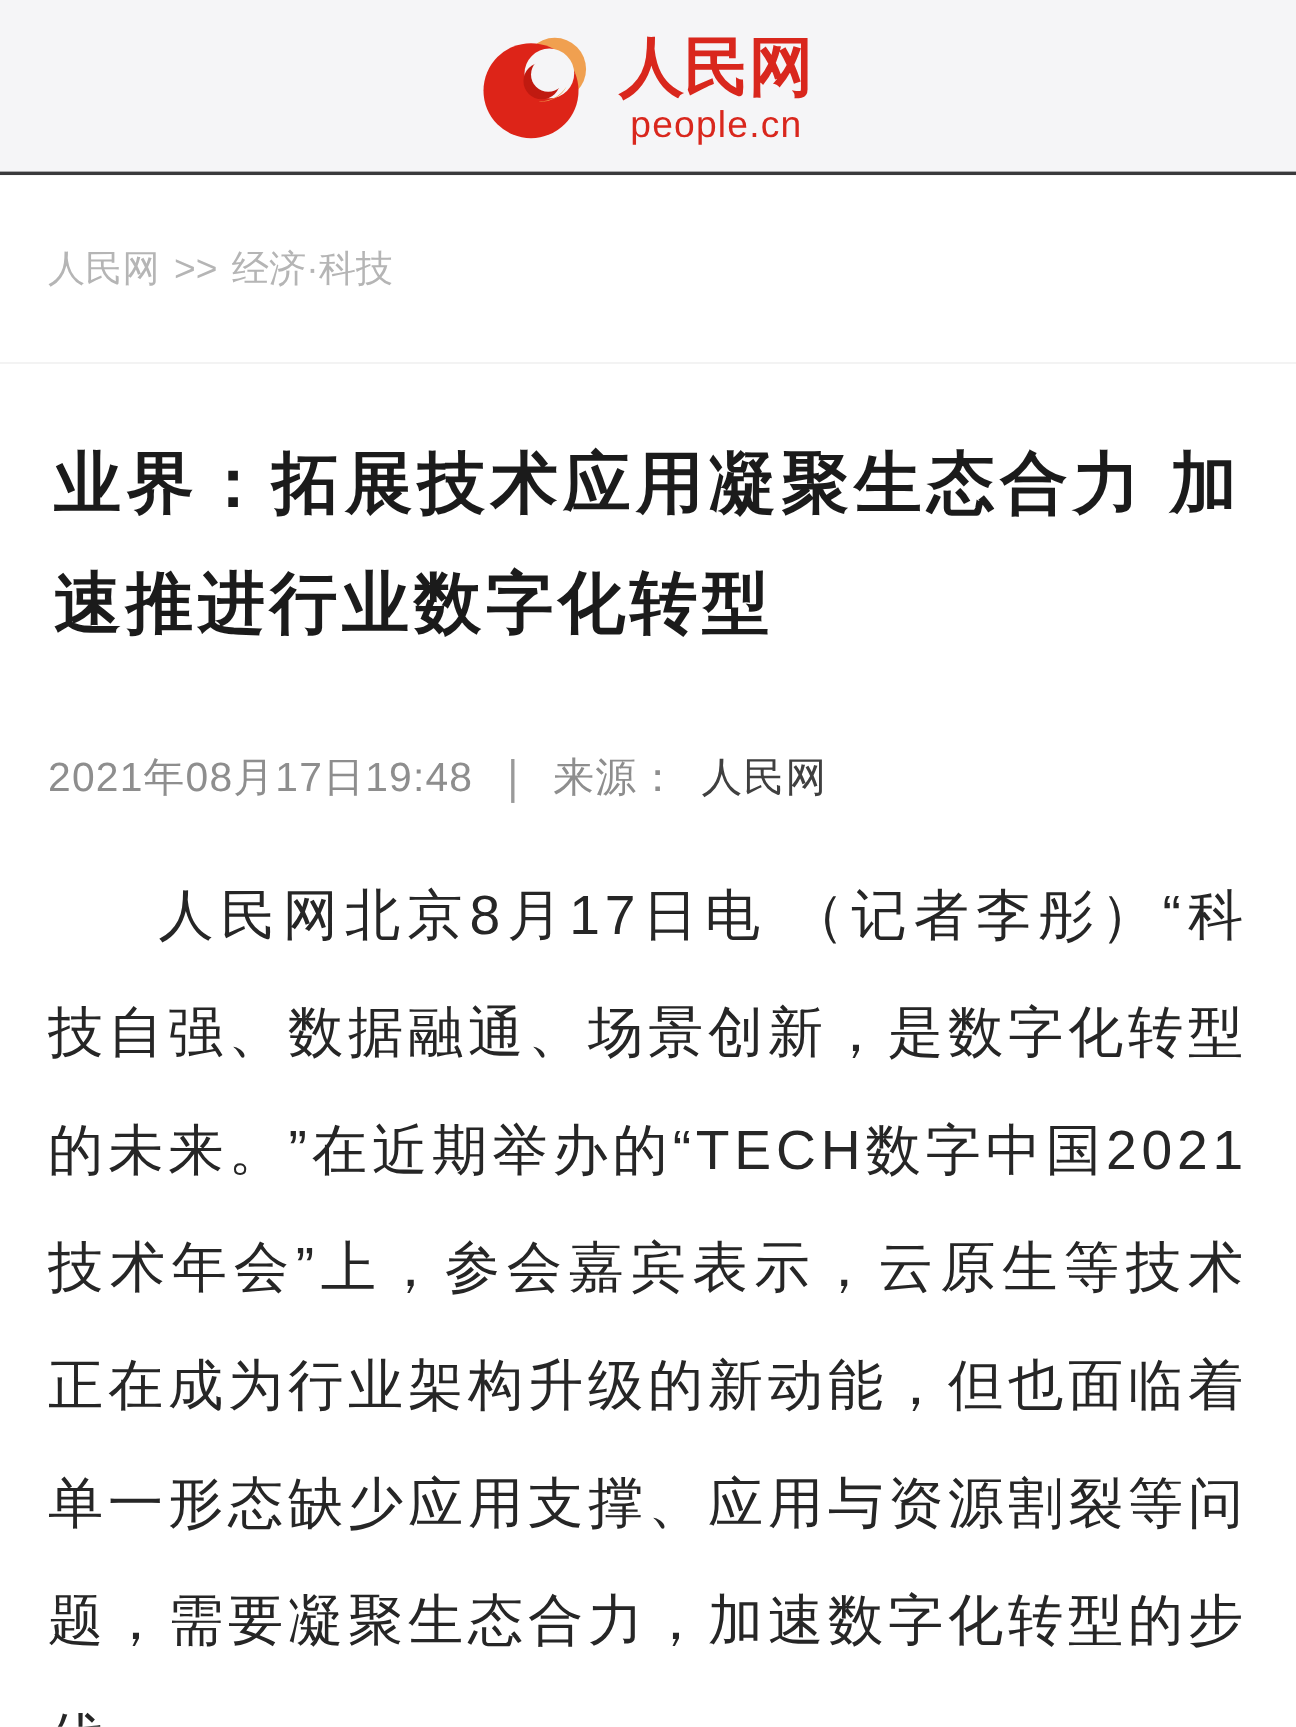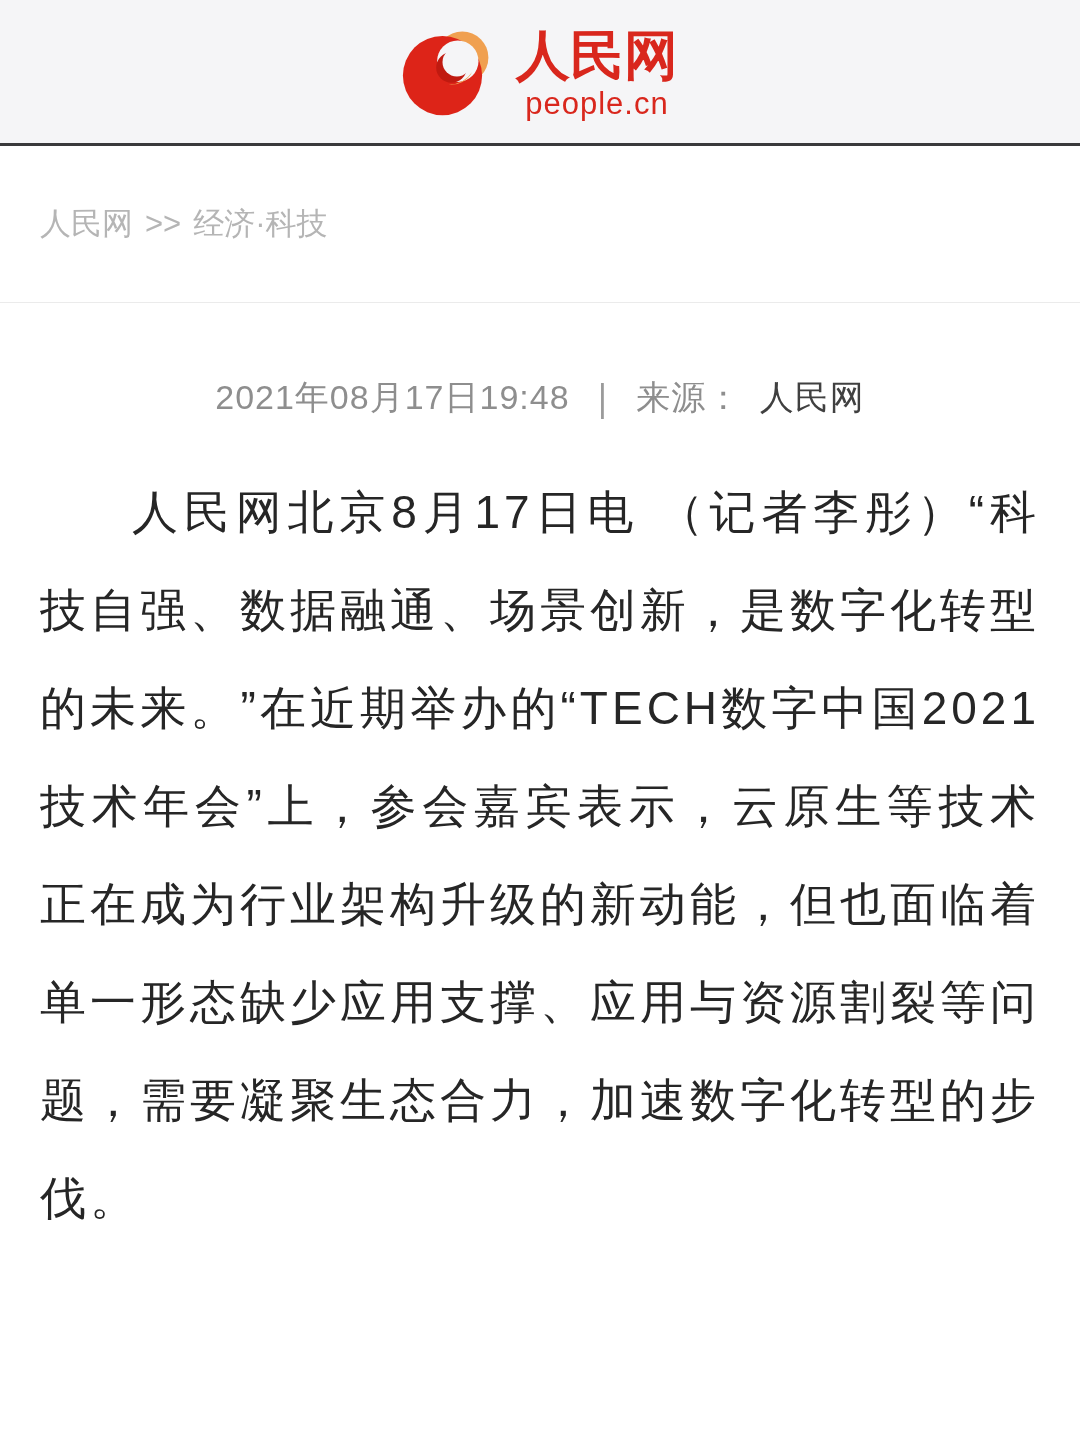--- a/index.html
+++ b/index.html
@@ -88,21 +88,21 @@
     margin: 50px 5px 0 5px;
     font-size: 56px;
     line-height: 100px;
     font-weight: bold;
     color: var(--title-color);
     letter-spacing: 4px;
     text-align: justify;
   }
   .article-meta {
     margin-top: 72px;
-    text-align: center;
+    text-align: left;
     font-size: 34px;
     color: var(--meta-color);
     letter-spacing: 1px;
   }
   .meta-sep {
     display: inline-block;
     margin: 0 18px;
     color: #9a9a9a;
     transform: scaleY(1.15);
   }
@@ -149,20 +149,21 @@
   </a>
 </header>
 
 <nav class="breadcrumb-bar">
   <a>人民网</a>
   <span class="breadcrumb-sep">&gt;&gt;</span>
   <a>经济·科技</a>
 </nav>
 
 <main class="article">
+  <h1 class="article-title">业界：拓展技术应用凝聚生态合力 加速推进行业数字化转型</h1>
 
   <div class="article-meta">
     <span>2021年08月17日19:48</span>
     <span class="meta-sep">|</span>
     <span>来源：</span>
     <a class="source-link">人民网</a>
   </div>
 
   <p class="article-body">人民网北京8月17日电 （记者李彤）“科技自强、数据融通、场景创新，是数字化转型的未来。”在近期举办的“TECH数字中国2021技术年会”上，参会嘉宾表示，云原生等技术正在成为行业架构升级的新动能，但也面临着单一形态缺少应用支撑、应用与资源割裂等问题，需要凝聚生态合力，加速数字化转型的步伐。</p>
 </main>

